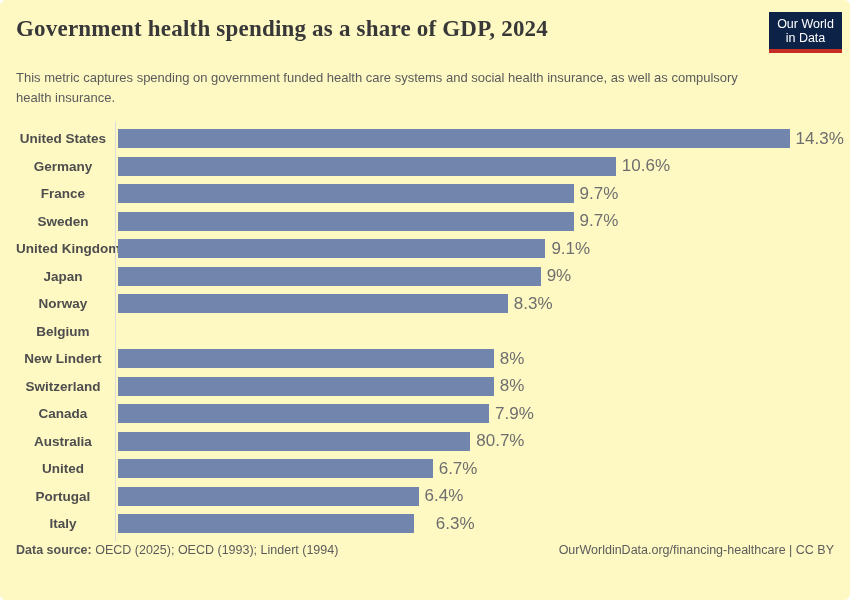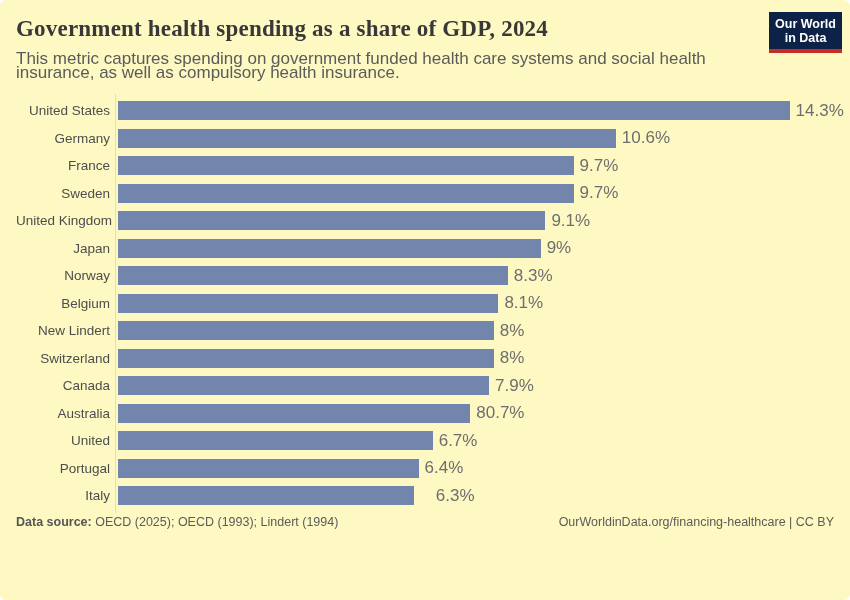--- a/index.html
+++ b/index.html
@@ -17,38 +17,38 @@
   .title {
     font-family: "Liberation Serif", serif;
     font-size: 23px;
     font-weight: 700;
     color: #383838;
     letter-spacing: 0.2px;
     margin: 0;
     line-height: 30px;
   }
   .subtitle {
-    margin-top: 8px;
-    font-size: 17px;
-    line-height: 14px;
+    margin-top: 24px;
+    font-size: 13px;
+    line-height: 20px;
     color: #5b5b5b;
     max-width: 748px;
   }
   .logo {
     position: absolute;
     top: 12px;
     right: 8px;
     width: 73px;
     background: #0d2247;
     border-bottom: 4px solid #c62d25;
     color: #ffffff;
     text-align: center;
     padding: 5px 0 4px 0;
     font-size: 12.5px;
-    font-weight: 700;
+    font-weight: 400;
     line-height: 14px;
     cursor: pointer;
   }
   .chart {
     position: relative;
     margin-top: 14px;
     padding: 3px 0 3px 0;
   }
   .axis-line {
     position: absolute;
@@ -61,25 +61,26 @@
   .row {
     display: flex;
     align-items: center;
     height: 27.5px;
   }
   .country {
     box-sizing: border-box;
     width: 99px;
     padding-right: 5px;
     flex: none;
-    text-align: right;
+    text-align: center;
     font-size: 13.5px;
     color: #4d4d4d;
     white-space: nowrap;
     cursor: pointer;
+    font-weight: bold;
   }
   .bar-wrap {
     flex: 1;
     padding-left: 3px;
     display: flex;
     align-items: center;
     min-width: 0;
   }
   .bar {
     height: 19px;
@@ -166,24 +167,20 @@
       </div>
       <div class="row">
         <div class="country" style="color: rgb(77, 77, 77);">Norway</div>
         <div class="bar-wrap">
           <div class="bar" style="background: rgb(114, 134, 173); width: 54.44%;"></div>
           <div class="val" style="color: rgb(110, 110, 110);">8.3%</div>
         </div>
       </div>
       <div class="row">
         <div class="country" style="color: rgb(77, 77, 77);">Belgium</div>
-        <div class="bar-wrap">
-          <div class="bar" style="background: rgb(114, 134, 173); width: 53.13%;"></div>
-          <div class="val" style="color: rgb(110, 110, 110);">8.1%</div>
-        </div>
       </div>
       <div class="row">
         <div class="country" style="color: rgb(77, 77, 77);">New Lindert</div>
         <div class="bar-wrap">
           <div class="bar" style="background: rgb(114, 134, 173); width: 52.48%;"></div>
           <div class="val" style="color: rgb(110, 110, 110);">8%</div>
         </div>
       </div>
       <div class="row">
         <div class="country" style="color: rgb(77, 77, 77);">Switzerland</div>

